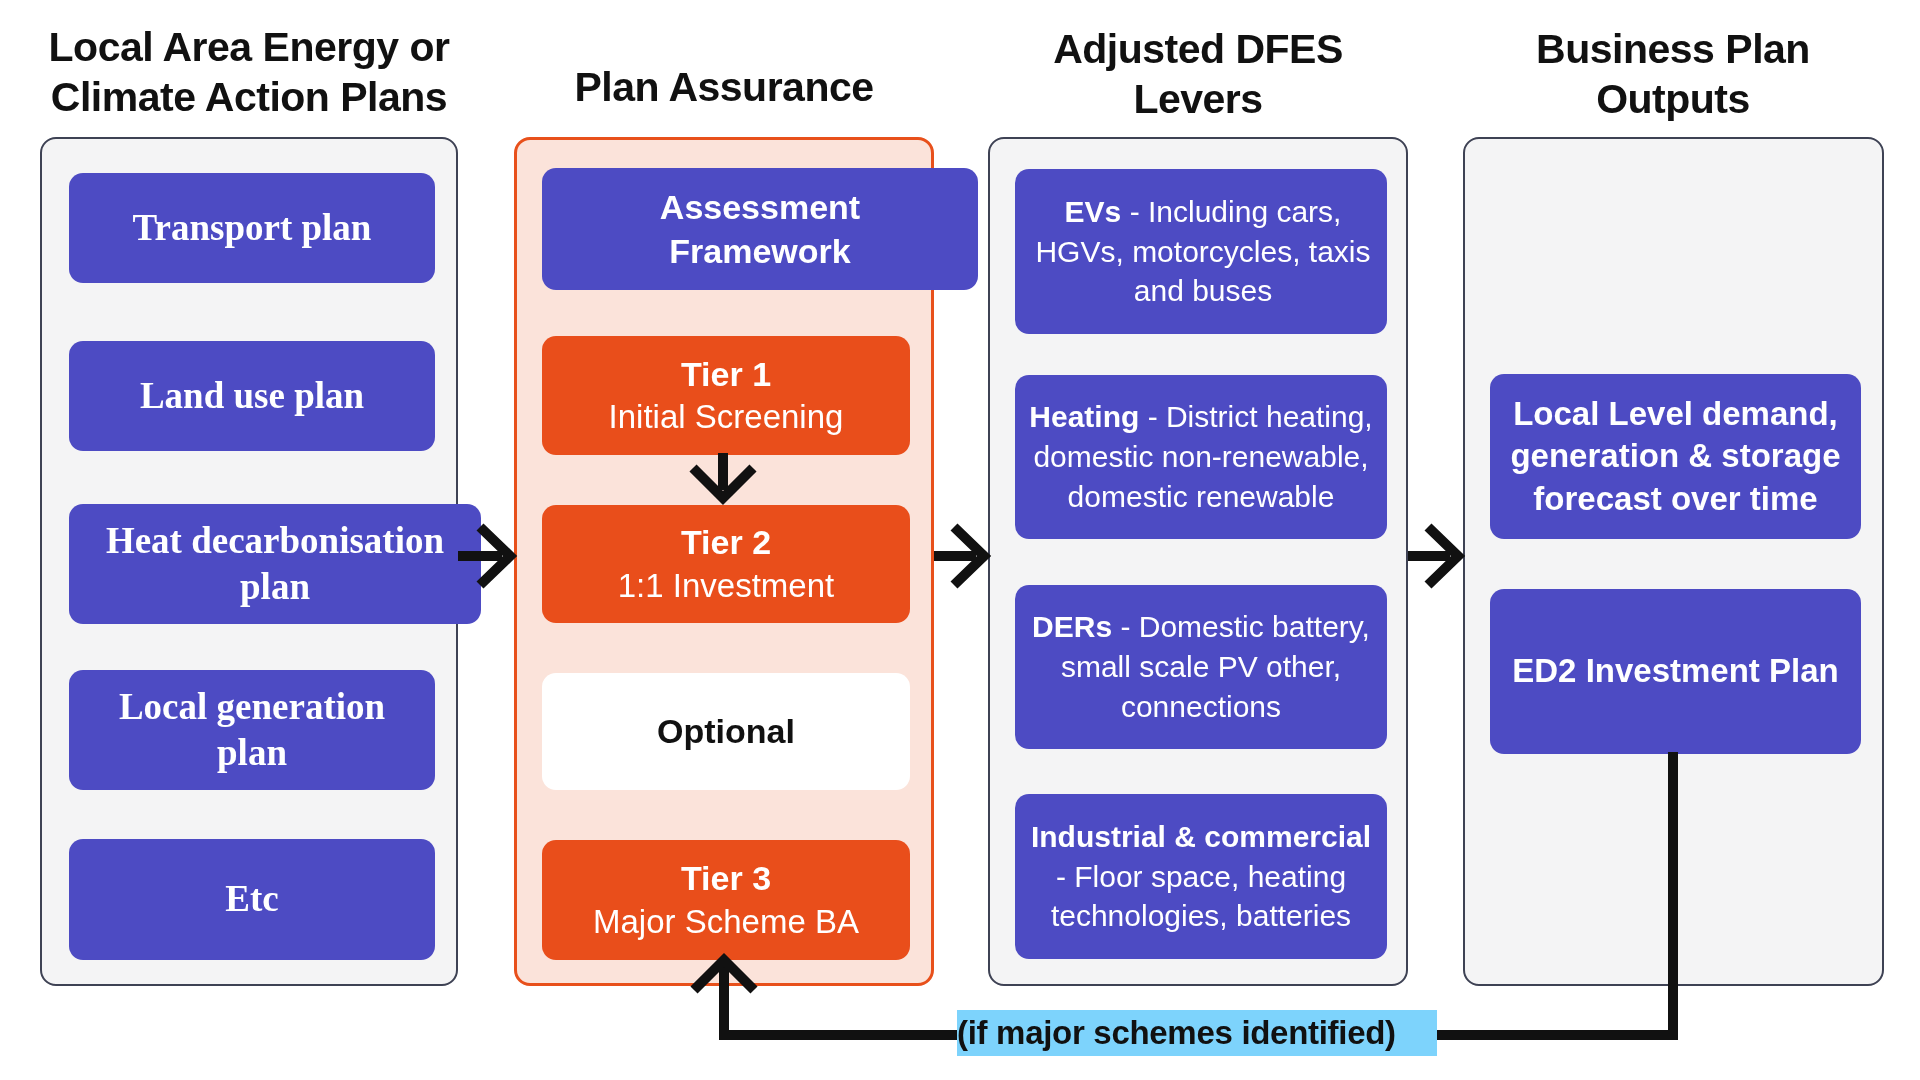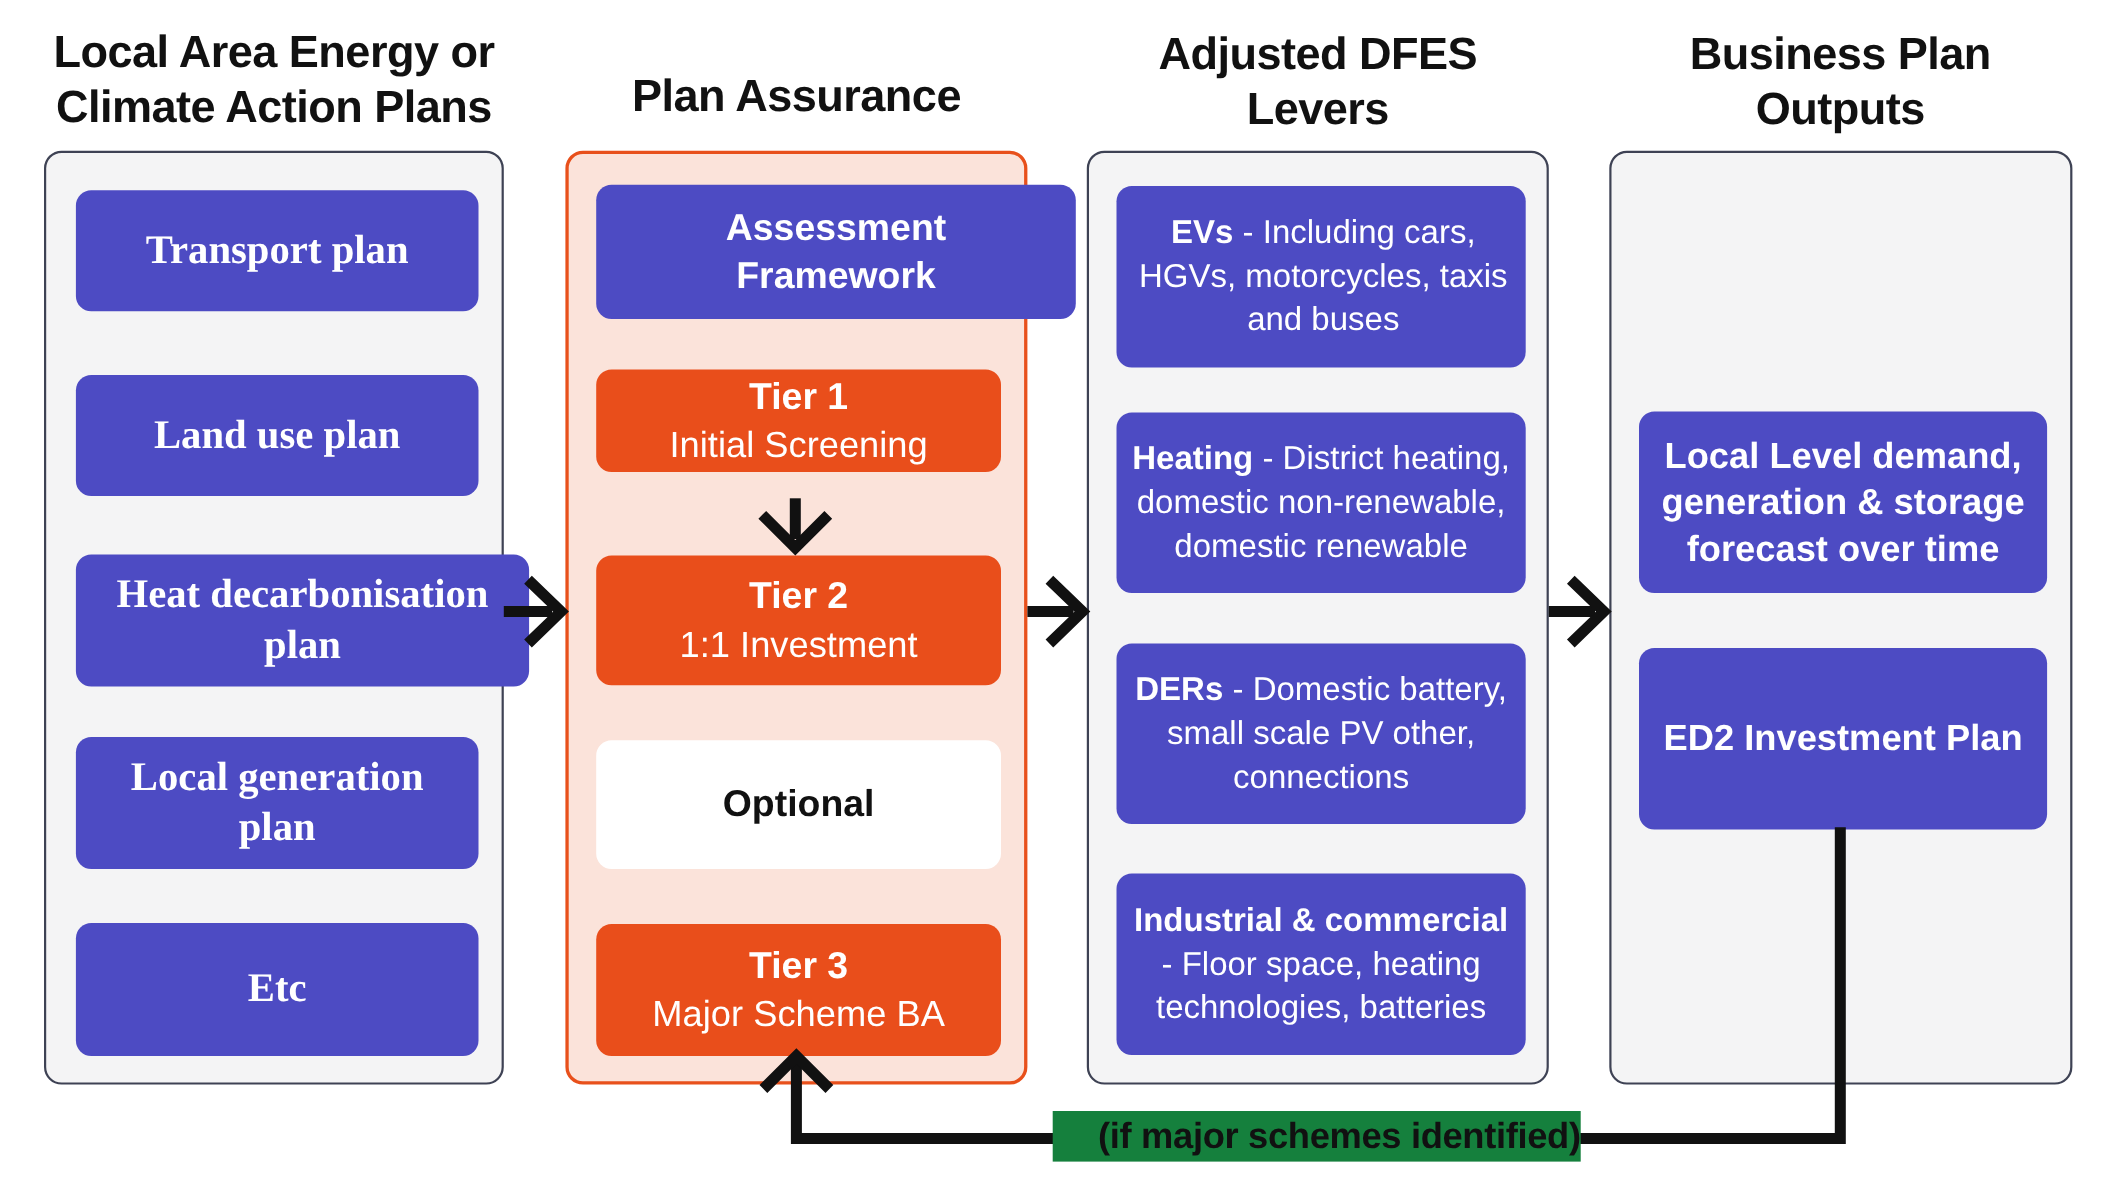--- a/index.html
+++ b/index.html
@@ -31,22 +31,22 @@
 
   .t-plain{font-weight:bold;font-size:37px;line-height:1.25;font-family:Liberation Serif, serif;}
   .t-title{font-weight:bold;font-size:34px;line-height:1.3;}
   .t-sub{font-weight:normal;font-size:33px;line-height:1.3;}
   .t-body{font-weight:normal;font-size:30px;line-height:1.33;}
   .t-body .lead{font-weight:bold;}
   .t-big{font-weight:bold;font-size:33px;line-height:1.28;}
 
   .arrow-layer{position:absolute;left:0;top:0;width:1920px;height:1080px;pointer-events:none;}
   .feedback-label{
-    position:absolute;left:957px;top:1010px;width:480px;text-align:right;
-    background:#15803d;color:var(--ink);font-weight:bold;font-size:33px;line-height:1.4;
+    position:absolute;left:957px;top:1010px;width:480px;text-align:left;
+    background:#7dd3fc;color:var(--ink);font-weight:bold;font-size:33px;line-height:1.4;
     letter-spacing:-0.3px;
   }
 </style>
 </head>
 <body>
 
 <div class="stage">
 
   <div class="col-header" style="left:14px;top:22px;width:470px;">Local Area Energy or Climate Action Plans</div>
   <div class="col-header" style="left:514px;top:46px;width:420px;margin-top:16px;">Plan Assurance</div>
@@ -58,21 +58,21 @@
     <div class="node purple t-plain" style="left:27px;top:202px;width:366px;height:110px;">Land use plan</div>
     <div class="node purple t-plain" style="left:27px;top:365px;width:412px;height:120px;">Heat decarbonisation plan</div>
     <div class="node purple t-plain" style="left:27px;top:531px;width:366px;height:120px;">Local generation plan</div>
     <div class="node purple t-plain" style="left:27px;top:700px;width:366px;height:121px;">Etc</div>
   </div>
 
   <div class="container pinkc" style="left:514px;width:420px;">
     <div class="node purple" style="left:25px;top:28px;width:436px;height:122px;">
       <div class="t-title" style="max-width:300px;">Assessment Framework</div>
     </div>
-    <div class="node orangeb" style="left:25px;top:196px;width:368px;height:93px;text-align:center;">
+    <div class="node orangeb" style="left:25px;top:196px;width:368px;height:119px;text-align:center;">
       <div class="t-title">Tier 1</div>
       <div class="t-sub">Initial Screening</div>
     </div>
     <div class="node orangeb" style="left:25px;top:365px;width:368px;height:118px;">
       <div class="t-title">Tier 2</div>
       <div class="t-sub">1:1 Investment</div>
     </div>
     <div class="node whiteb" style="left:25px;top:533px;width:368px;height:117px;">
       <div class="t-title">Optional</div>
     </div>

